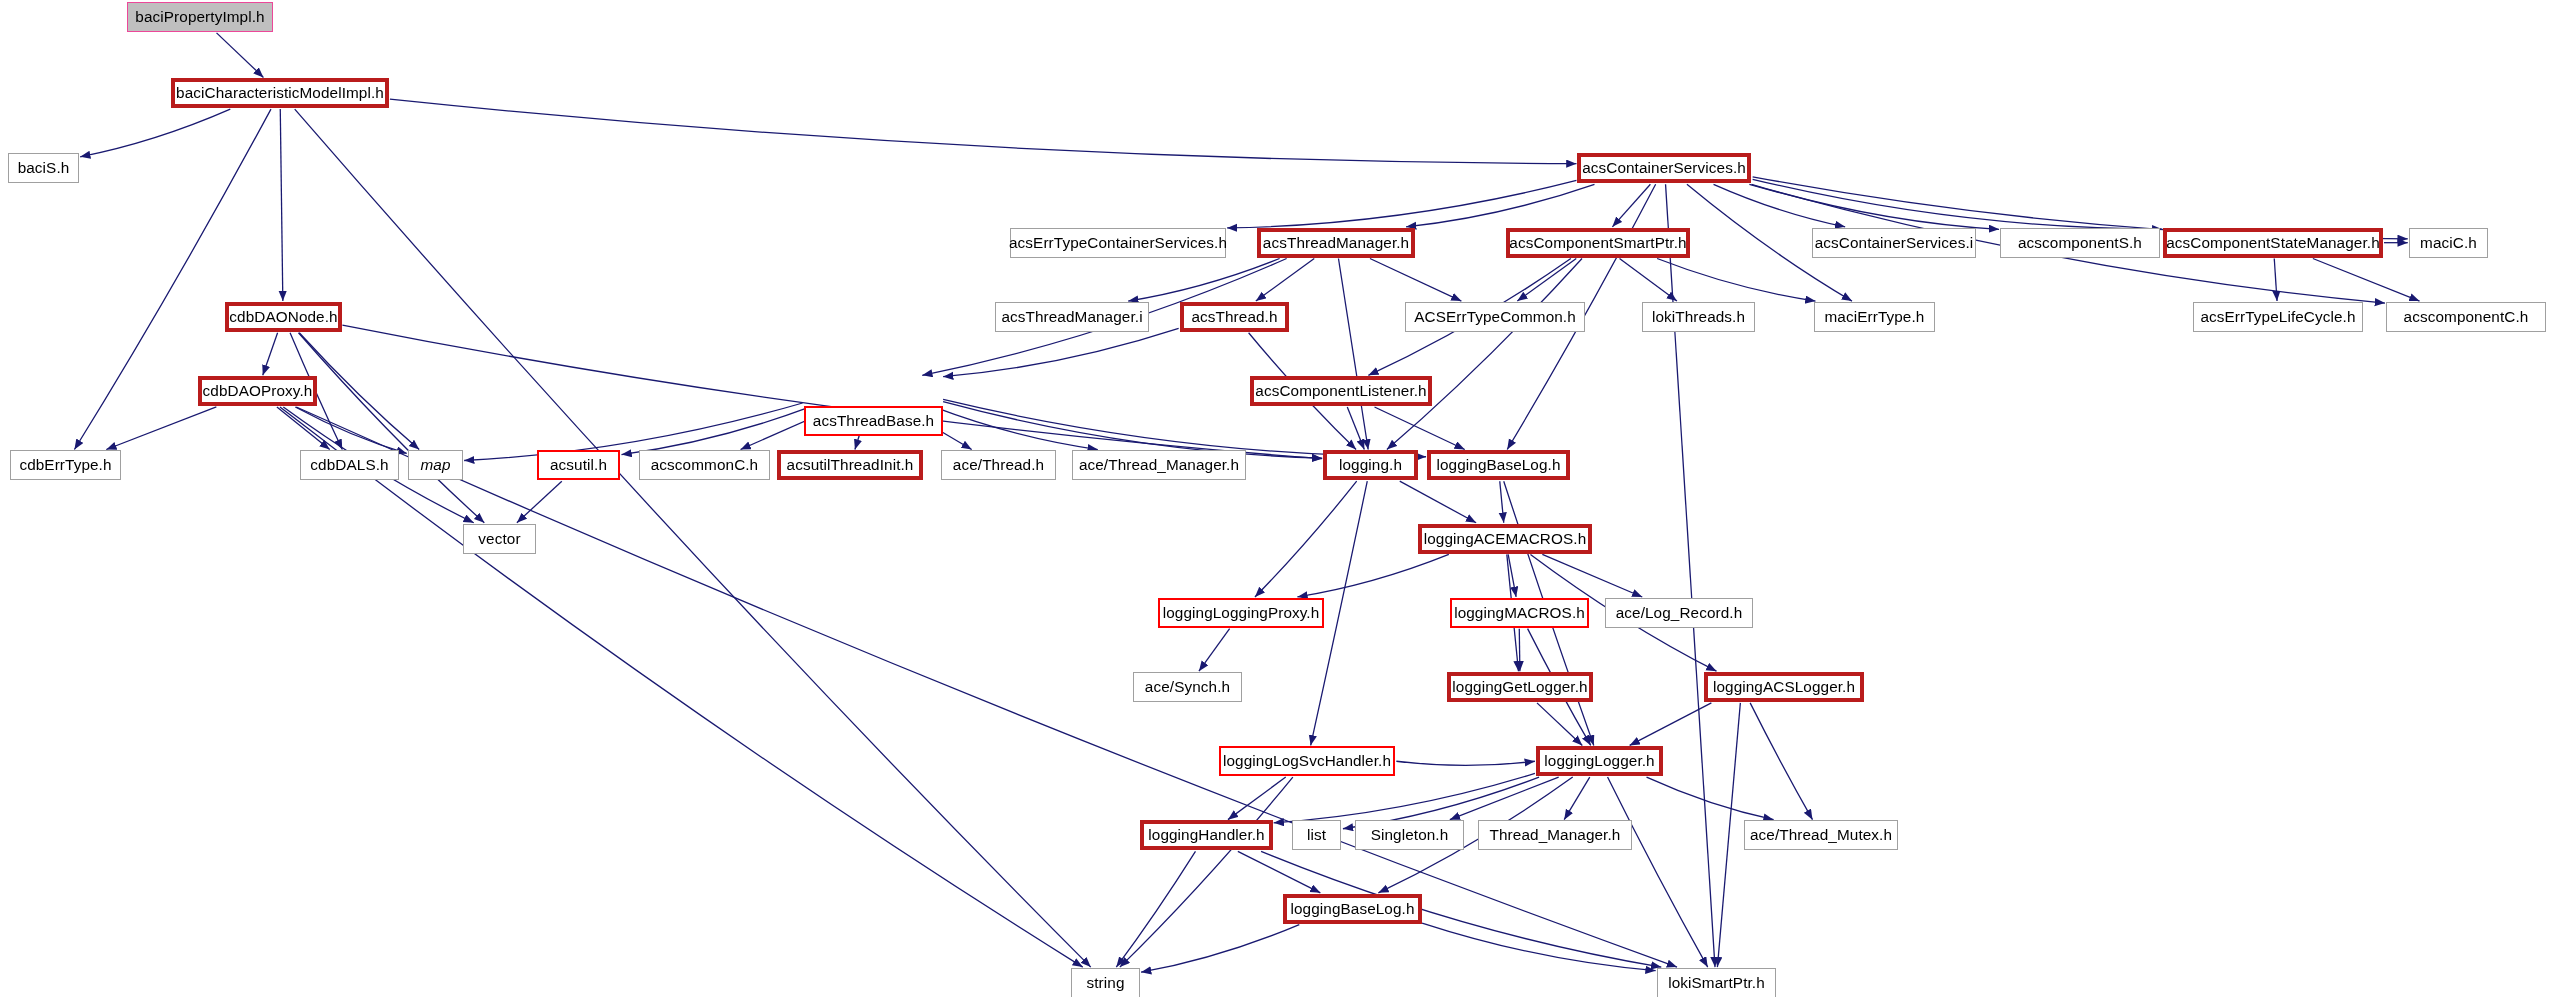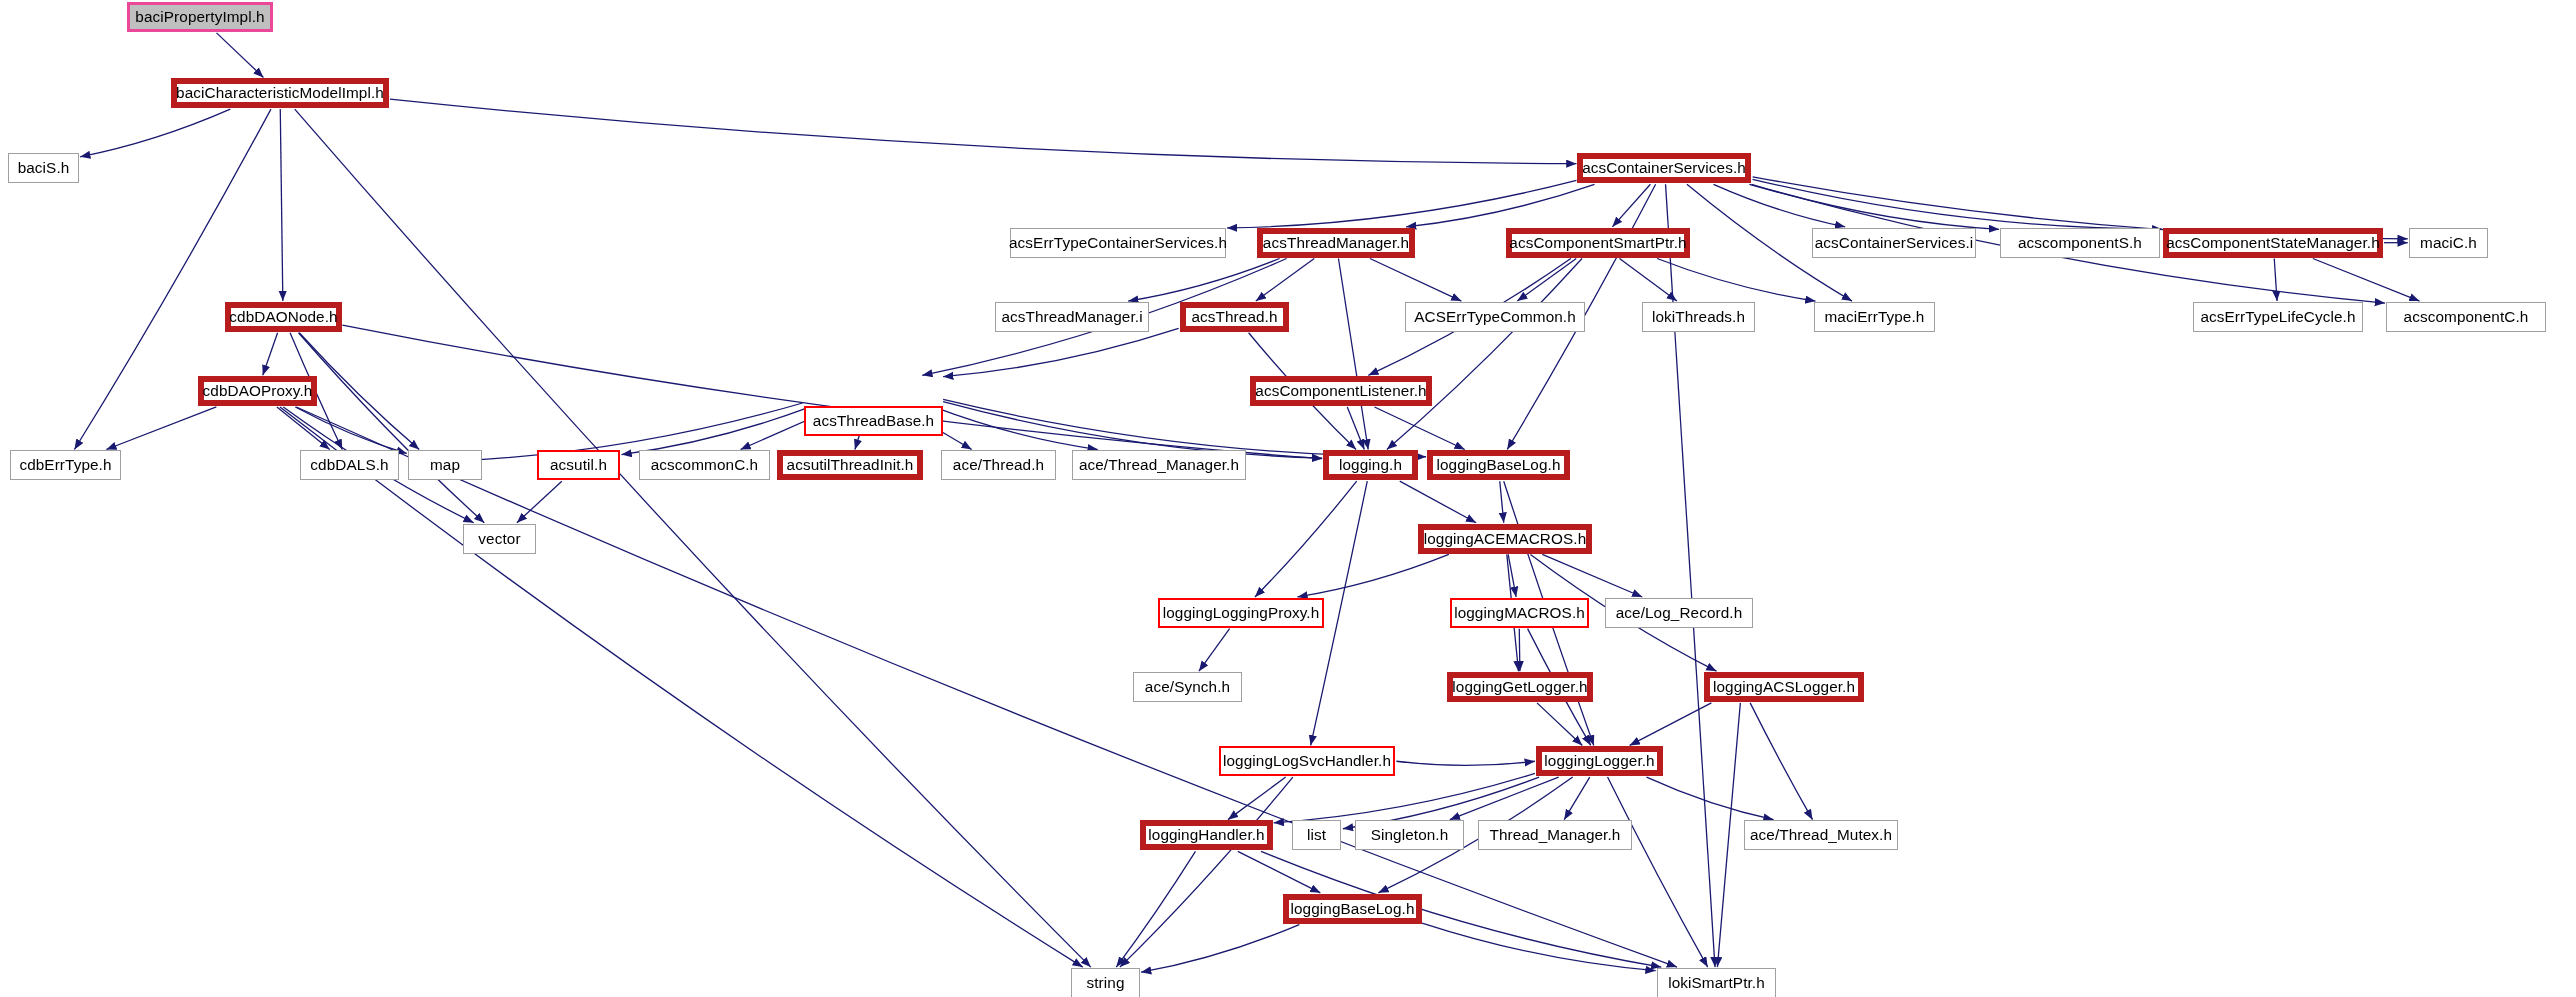--- a/index.html
+++ b/index.html
@@ -36,24 +36,24 @@
     border: 1px solid #a0a0a0;
     color: #000000;
     font-size: 15.3px;
     line-height: 1;
     height: 30px;
     padding: 0 6px;
     letter-spacing: 0.1px;
   }
   .gnode.root {
     background: #bfbfbf;
-    border: 3px solid #ec4899;
+    border: 1px solid #ec4899;
   }
   .gnode.bold {
-    border: 6px solid #b91c1c;
+    border: 4px solid #b91c1c;
     justify-content: center;
   }
   .gnode.red {
     border: 2px solid #ff0000;
   }
 </style>
 </head>
 <body>
 
 <div id="graph-root">
@@ -218,21 +218,21 @@
       </div>
       <div class="gnode bold" style="left: 1250px; top: 376px; width: 182px;">
         <span>acsComponentListener.h</span>
       </div>
       <div class="gnode" style="left: 10px; top: 450px; width: 111px;">
         <span>cdbErrType.h</span>
       </div>
       <div class="gnode" style="left: 300px; top: 450px; width: 99px;">
         <span>cdbDALS.h</span>
       </div>
-      <div class="gnode" style="left: 408px; top: 450px; width: 74px;">
+      <div class="gnode" style="left: 408px; top: 450px; width: 55px; font-style: italic;">
         <span>map</span>
       </div>
       <div class="gnode red" style="left: 537px; top: 450px; width: 83px;">
         <span>acsutil.h</span>
       </div>
       <div class="gnode" style="left: 639px; top: 450px; width: 131px;">
         <span>acscommonC.h</span>
       </div>
       <div class="gnode bold" style="left: 777px; top: 450px; width: 146px;">
         <span>acsutilThreadInit.h</span>

